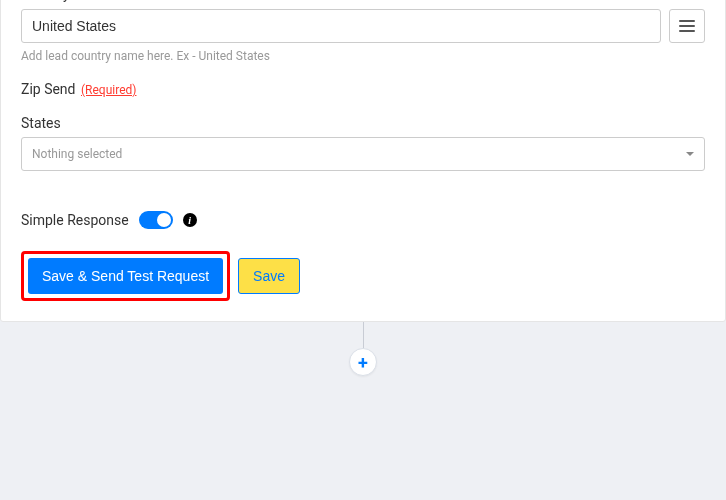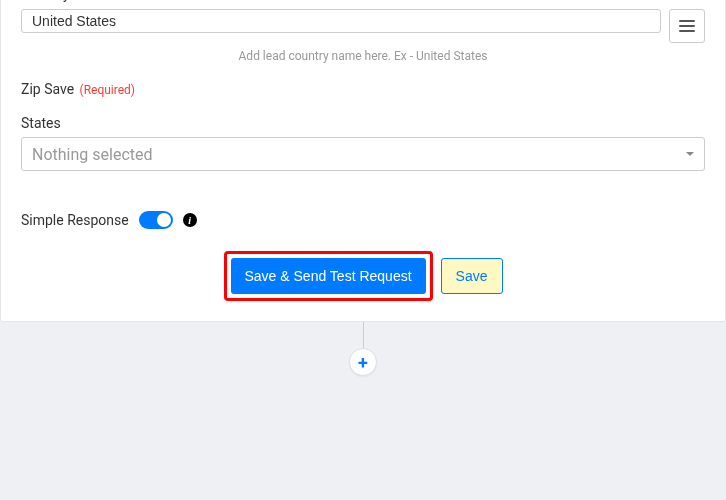--- a/index.html
+++ b/index.html
@@ -24,29 +24,30 @@
   .field-label {
     font-size: 14px;
     color: #333;
     margin-bottom: 6px;
     display: block;
   }
   .required-tag {
     color: #ff3b30;
     font-size: 12px;
     margin-left: 2px;
+    text-decoration: underline;
   }
   .input-row {
     display: flex;
     gap: 8px;
     align-items: stretch;
   }
   .text-input {
     flex: 1;
-    height: 24px;
+    height: 34px;
     border: 1px solid #ccc;
     border-radius: 3px;
     padding: 0 10px;
     font-size: 14px;
     color: #333;
     outline: none;
   }
   .text-input::placeholder { color: #999; }
   .hamburger-btn {
     width: 36px;
@@ -65,29 +66,28 @@
     display: block;
     width: 16px;
     height: 2px;
     background: #555;
     border-radius: 1px;
   }
   .help-text {
     font-size: 12px;
     color: #999;
     margin-top: 6px;
-    text-align: center;
   }
   .select-box {
     width: 100%;
     height: 34px;
     border: 1px solid #ccc;
     border-radius: 3px;
     padding: 0 10px;
-    font-size: 16px;
+    font-size: 12px;
     color: #999;
     display: flex;
     align-items: center;
     justify-content: space-between;
     cursor: pointer;
     background: #fff;
   }
   .caret-down {
     width: 0; height: 0;
     border-left: 4px solid transparent;
@@ -129,39 +129,38 @@
     display: flex;
     align-items: center;
     justify-content: center;
     font-style: italic;
     font-family: Georgia, serif;
   }
   .button-row {
     display: flex;
     gap: 8px;
     align-items: center;
-    justify-content: center;
   }
   .highlight-box {
     border: 3px solid #ff0000;
     border-radius: 4px;
     padding: 4px;
     display: inline-block;
   }
   .btn-primary {
     background: #007bff;
     color: #fff;
     border: none;
     border-radius: 3px;
     padding: 10px 14px;
     font-size: 14px;
     cursor: pointer;
   }
   .btn-outline {
-    background: #fef9c3;
+    background: #fde047;
     color: #007bff;
     border: 1px solid #007bff;
     border-radius: 3px;
     padding: 9px 14px;
     font-size: 14px;
     cursor: pointer;
   }
   .connector {
     position: relative;
     width: 726px;
@@ -219,21 +218,21 @@
         <span></span>
           <span></span>
           <span></span>
       </div>
     </div>
     <div class="help-text">Add lead country name here. Ex - United States</div>
   </div>
 
   <div class="field-group">
     <label class="field-label">
-      <span>Zip Save</span>
+      <span>Zip Send</span>
       <span class="required-tag">(Required)</span>
     </label>
   </div>
 
 
   <div class="field-group">
     <label class="field-label">States</label>
     <div class="select-box">
       <span>Nothing selected</span>
       <span class="caret-down"></span>

